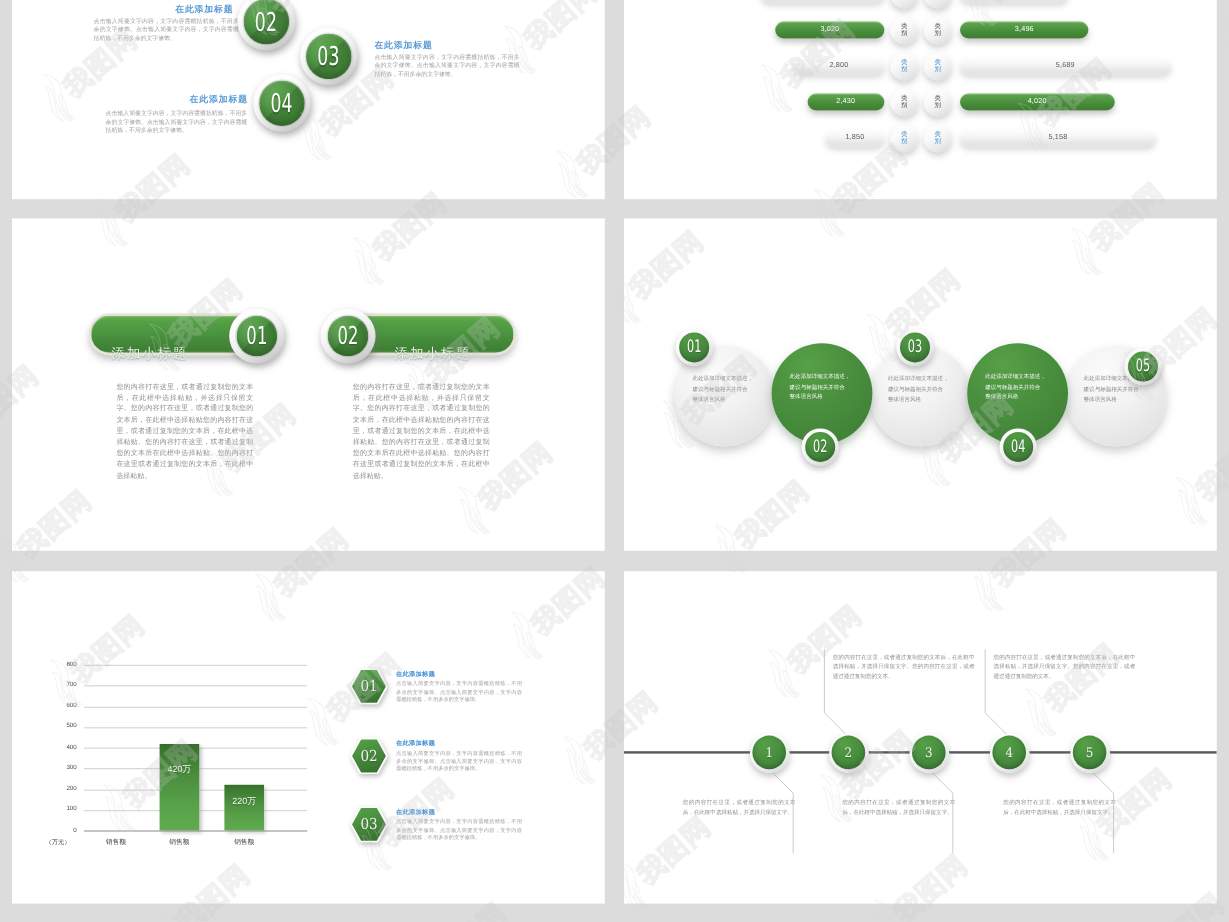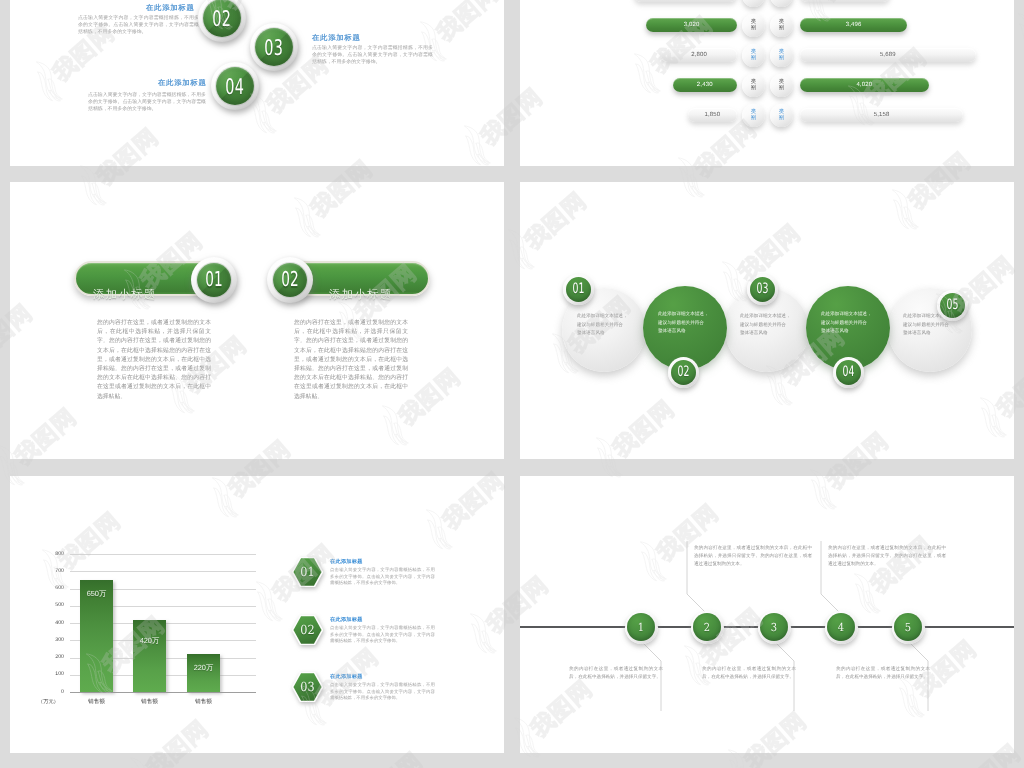--- a/index.html
+++ b/index.html
@@ -325,23 +325,20 @@
       <div class="ytick" style="left: 34px; top: 143.7px; width: 20px;">400</div>
       <div class="gline" style="left: 60px; top: 164.25px; width: 186px;"></div>
       <div class="ytick" style="left: 34px; top: 160.95px; width: 20px;">300</div>
       <div class="gline" style="left: 60px; top: 181.5px; width: 186px;"></div>
       <div class="ytick" style="left: 34px; top: 178.2px; width: 20px;">200</div>
       <div class="gline" style="left: 60px; top: 198.75px; width: 186px;"></div>
       <div class="ytick" style="left: 34px; top: 195.45px; width: 20px;">100</div>
       <div class="ytick" style="left: 34px; top: 212.7px; width: 20px;">0</div>
       <div class="axis" style="left: 60px; top: 216px; width: 186px; background: rgb(158, 158, 158);"></div>
       <div class="yunit" style="left: 28px; top: 222px;">（万元）</div>
-      <div class="col" style="left: 70px; top: 103.875px; width: 33px; height: 112.125px;">
-        <div class="clab" style="top: 9px;">650万</div>
-      </div>
       <div class="xtick" style="left: 60px; top: 222px; width: 53px;">销售额</div>
       <div class="col" style="left: 123px; top: 143.55px; width: 33px; height: 72.45px;">
         <div class="clab" style="top: 16px;">420万</div>
       </div>
       <div class="xtick" style="left: 113px; top: 222px; width: 53px;">销售额</div>
       <div class="col" style="left: 177px; top: 178.05px; width: 33px; height: 37.95px;">
         <div class="clab" style="top: 9px;">220万</div>
       </div>
       <div class="xtick" style="left: 167px; top: 222px; width: 53px;">销售额</div>
       <div class="hex" style="left: 282px; top: 81px;">

